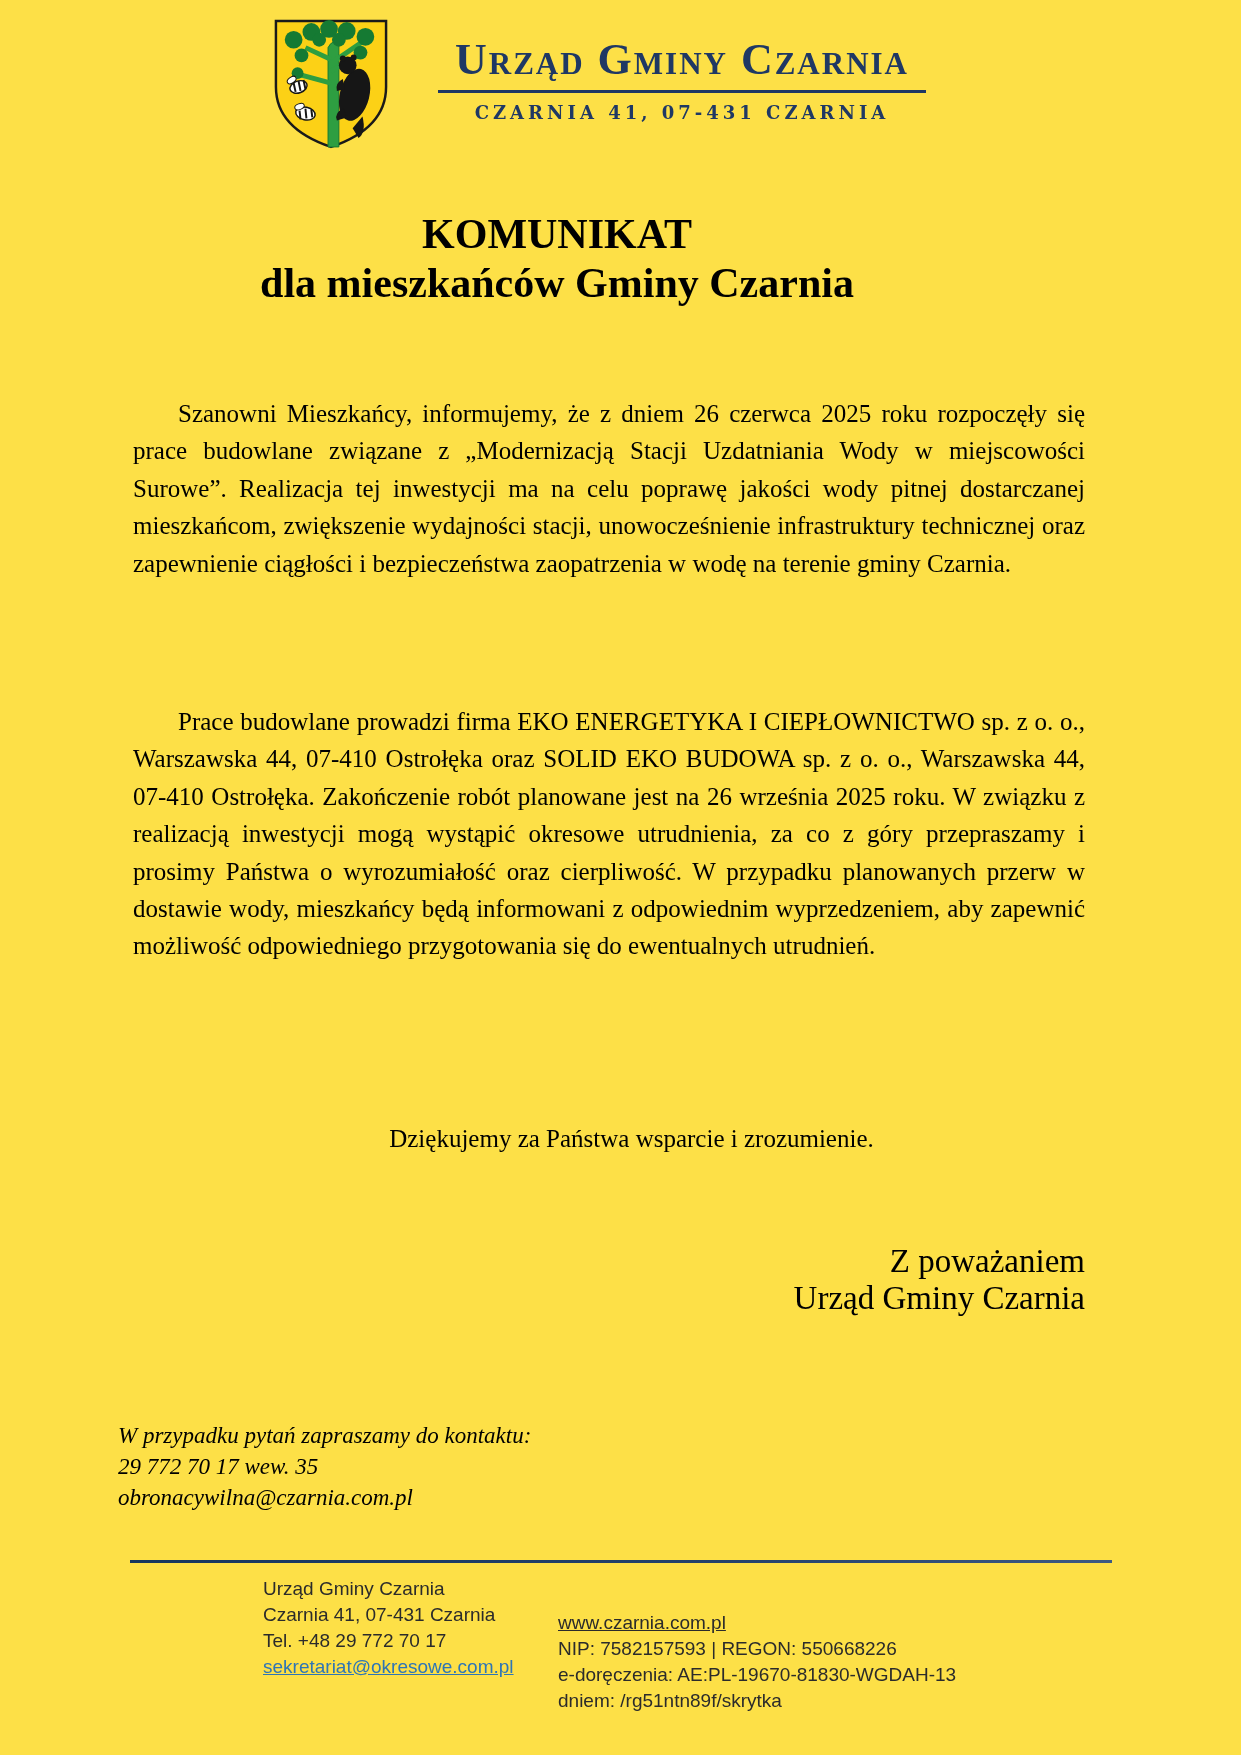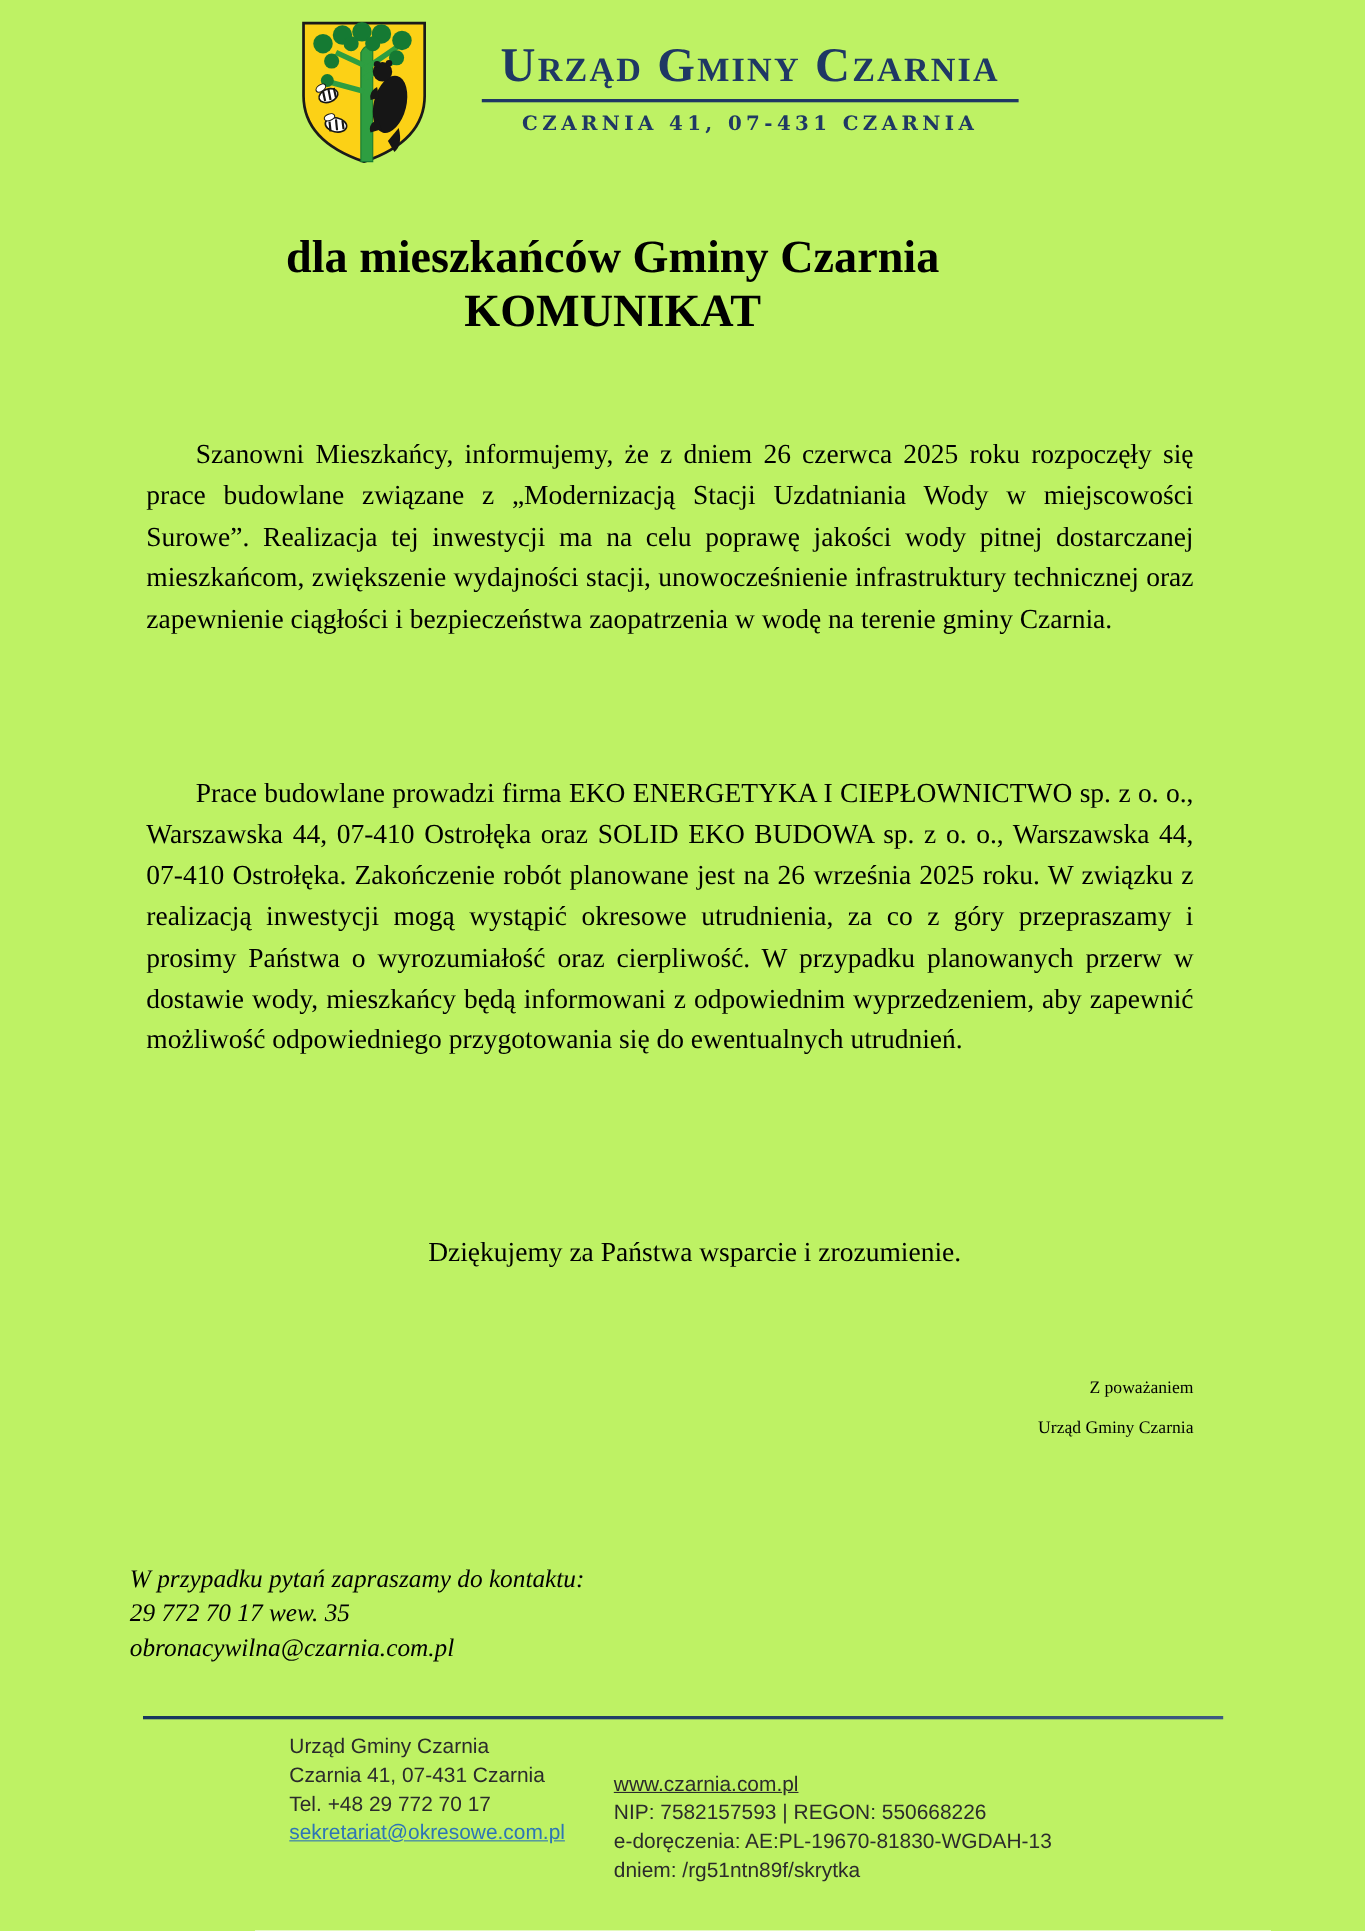--- a/index.html
+++ b/index.html
@@ -1,19 +1,19 @@
 <!DOCTYPE html>
 <html lang="pl"><head>
 <meta charset="utf-8">
 <style>
   html,body{margin:0;padding:0;background:#ffffff;}
   .page{
     position:relative;
     width:1241px;height:1755px;
-    background:#bef264;
+    background:#fde047;
     font-family:"Liberation Serif", serif;
     color:#000;
     overflow:hidden;
   }
   
   .letterhead{position:absolute;top:18px;left:272px;display:flex;align-items:flex-start;}
   .coa{width:118px;height:132px;flex:0 0 auto;}
   .head-text{margin-left:34px;width:516px;text-align:center;padding-top:18px;}
   .org-name{
     font-family:"Liberation Serif", serif;
@@ -38,21 +38,21 @@
   .body-par{
     position:absolute;left:133px;width:952px;margin:0;
     font-size:25px;line-height:37.4px;
     text-align:justify;text-indent:45px;
   }
   .par-1{top:395px;}
   .par-2{top:703px;}
   .par-3{top:1120px;text-align:center;}
   .signature{
     position:absolute;top:1243px;left:133px;width:952px;
-    font-size:16px;line-height:37.4px;text-align:right;
+    font-size:33px;line-height:37.4px;text-align:right;
   }
   .contact-note{
     position:absolute;top:1420px;left:118px;width:700px;
     font-size:23px;line-height:31px;font-style:italic;
   }
   
   .footer-rule{
     position:absolute;top:1560px;left:130px;width:982px;height:3px;
     background:linear-gradient(to right,#17375e,#24426b 60%,#3d5a82);
   }
@@ -116,22 +116,22 @@
       </svg>
     </div>
     <div class="head-text">
       <div class="org-name">Urząd Gminy Czarnia</div>
       <div class="head-rule"></div>
       <div class="org-address">CZARNIA 41, 07-431 CZARNIA</div>
     </div>
   </header>
 
   <div class="doc-title">
+    <div>KOMUNIKAT</div>
     <div>dla mieszkańców Gminy Czarnia</div>
-    <div>KOMUNIKAT</div>
   </div>
 
   <p class="body-par par-1">Szanowni Mieszkańcy, informujemy, że z dniem 26 czerwca 2025 roku rozpoczęły się prace budowlane związane z „Modernizacją Stacji Uzdatniania Wody w miejscowości Surowe”. Realizacja tej inwestycji ma na celu poprawę jakości wody pitnej dostarczanej mieszkańcom, zwiększenie wydajności stacji, unowocześnienie infrastruktury technicznej oraz zapewnienie ciągłości i bezpieczeństwa zaopatrzenia w wodę na terenie gminy Czarnia.</p>
   <p class="body-par par-2">Prace budowlane prowadzi firma EKO ENERGETYKA I CIEPŁOWNICTWO sp. z o. o., Warszawska 44, 07-410 Ostrołęka oraz SOLID EKO BUDOWA sp. z o. o., Warszawska 44, 07-410 Ostrołęka. Zakończenie robót planowane jest na 26 września 2025 roku. W związku z realizacją inwestycji mogą wystąpić okresowe utrudnienia, za co z góry przepraszamy i prosimy Państwa o wyrozumiałość oraz cierpliwość. W przypadku planowanych przerw w dostawie wody, mieszkańcy będą informowani z odpowiednim wyprzedzeniem, aby zapewnić możliwość odpowiedniego przygotowania się do ewentualnych utrudnień.</p>
   <p class="body-par par-3">Dziękujemy za Państwa wsparcie i zrozumienie.</p>
 
   <div class="signature">
     <div>Z poważaniem</div>
     <div>Urząd Gminy Czarnia</div>
   </div>

